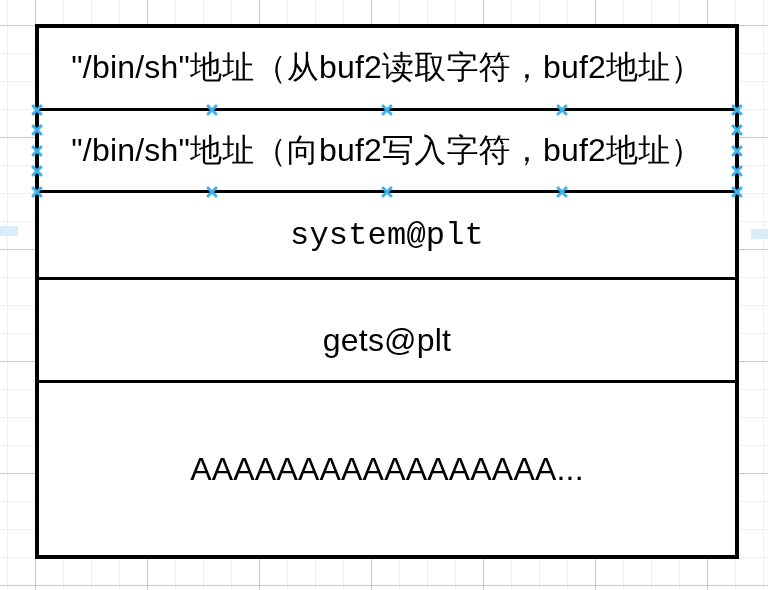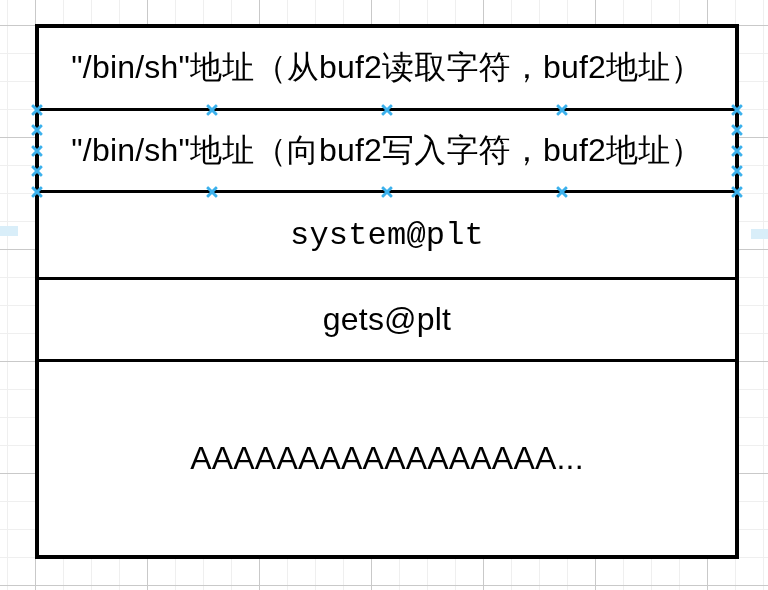--- a/index.html
+++ b/index.html
@@ -34,21 +34,21 @@
     box-sizing:content-box;
     display:flex;align-items:center;justify-content:center;
     border-bottom:3px solid var(--stroke);
     font-size:32px;color:#000;white-space:nowrap;
     letter-spacing:0.2px;
   }
   .row:last-child{border-bottom:none;}
   .r1{height:80px;}
   .r2{height:79px;}
   .r3{height:84px;font-family:Liberation Mono, monospace;}
-  .r4{height:79px;}
+  .r4{height:79px;margin-top:21px;}
   .r5{flex:1;}
   .cp{
     position:absolute;width:12px;height:12px;
     transform:translate(-50%,-50%);
   }
   .cp::before,.cp::after{
     content:"";position:absolute;left:-1px;top:50%;
     width:14px;height:3px;background:var(--cp);border-radius:1px;
   }
   .cp::before{transform:translateY(-50%) rotate(45deg);}

